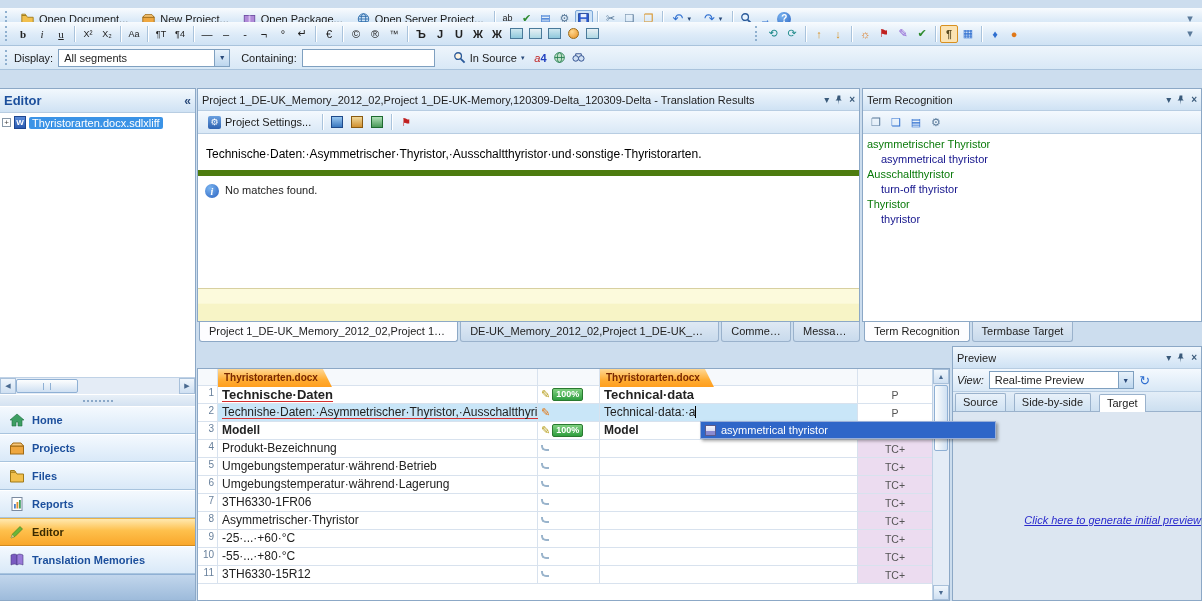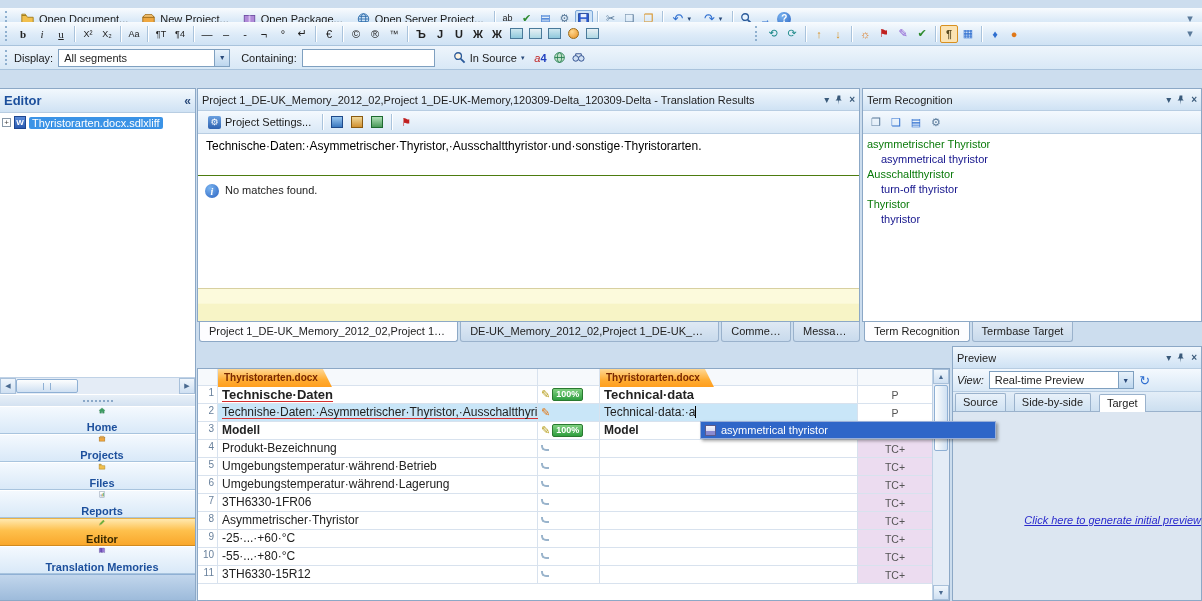--- a/index.html
+++ b/index.html
@@ -61,28 +61,28 @@
             font-size:7px; color:#4a6a90; display:flex; align-items:center; justify-content:center; flex:none; }
   .hthumb { width:62px; margin:1px 0; background:linear-gradient(#fdfefe,#cfe0f2); border:1px solid #8fb0d4;
             border-radius:2px; display:flex; align-items:center; justify-content:center; }
   .hthumb i { width:8px; height:7px; border-left:1px solid #8fb0d4; border-right:1px solid #8fb0d4; }
   .gripband { height:12px; background:linear-gradient(#e8f0f8,#d4e2f1); border-top:1px solid #fff;
               display:flex; align-items:center; justify-content:center; }
   .gripband i { width:30px; border-top:2px dotted #8aa8c8; }
   .nav { }
   .nav-item { height:28px; display:flex; align-items:center; gap:7px; padding-left:9px;
               font-weight:bold; color:#1c4f9c; background:linear-gradient(#f4f9fe,#d9e9f8);
-              border-top:1px solid #fff; border-bottom:1px solid #a8c4de; cursor:default;flex-direction:column; }
+              border-top:1px solid #fff; border-bottom:1px solid #a8c4de; cursor:default; }
   .nav-item.active { background:linear-gradient(#ffe9b0,#fec04c 45%,#f9a72b);
                      border-top:1px solid #e8b24a; border-bottom:1px solid #d08a1e; color:#3a2a00; }
   .navfoot { flex:1; background:linear-gradient(#c2d6ec,#9dbbdb); border-top:1px solid #8fb0d4; }
   
   #results { left:197px; top:88px; width:663px; height:234px; }
-  .srcarea { height:42px; flex:none; background:#fff; border-bottom:1px solid #4d7c0f;
-             padding:5px 8px; font-size:12px; color:#000; }
+  .srcarea { height:42px; flex:none; background:#fff; border-bottom:6px solid #4d7c0f;
+             padding:13px 8px; font-size:12px; color:#000; }
   .resarea { flex:1; background:#fff; padding:8px 7px; display:flex; align-items:flex-start; gap:6px; }
   .infoicon { width:14px; height:14px; border-radius:50%; flex:none;
               background:radial-gradient(circle at 35% 30%, #7ab4f0, #2a62c0);
               color:#fff; font-family:"Liberation Serif",serif; font-style:italic; font-weight:bold;
               font-size:10px; display:flex; align-items:center; justify-content:center; }
   .ystrip { height:33px; flex:none; border-top:1px solid #d8d0a0;
             background:linear-gradient(#fcfadc,#fcfadc 45%,#f7f4c6 46%,#f7f4c6); }
   
   .tabstrip { position:absolute; height:23px; display:flex; gap:2px; padding:0 0 0 2px; align-items:flex-start; }
   #centertabs { left:197px; top:322px; width:663px; }

